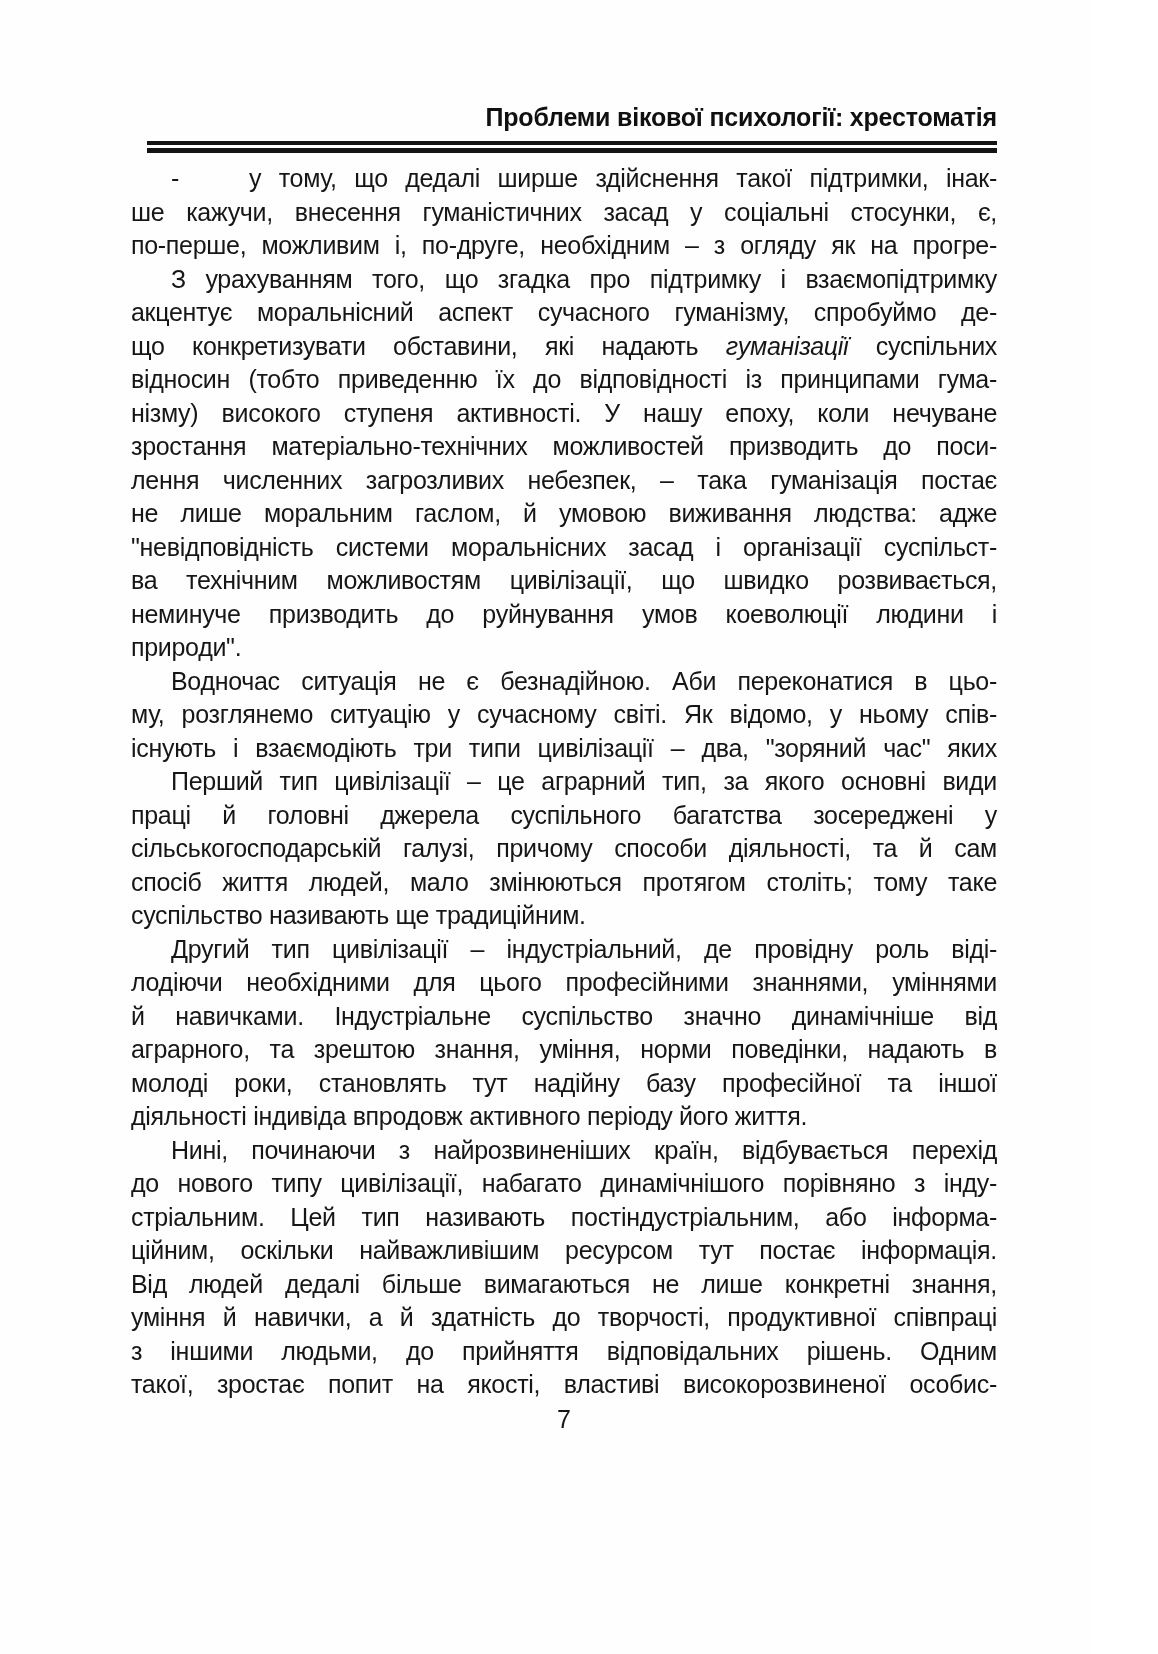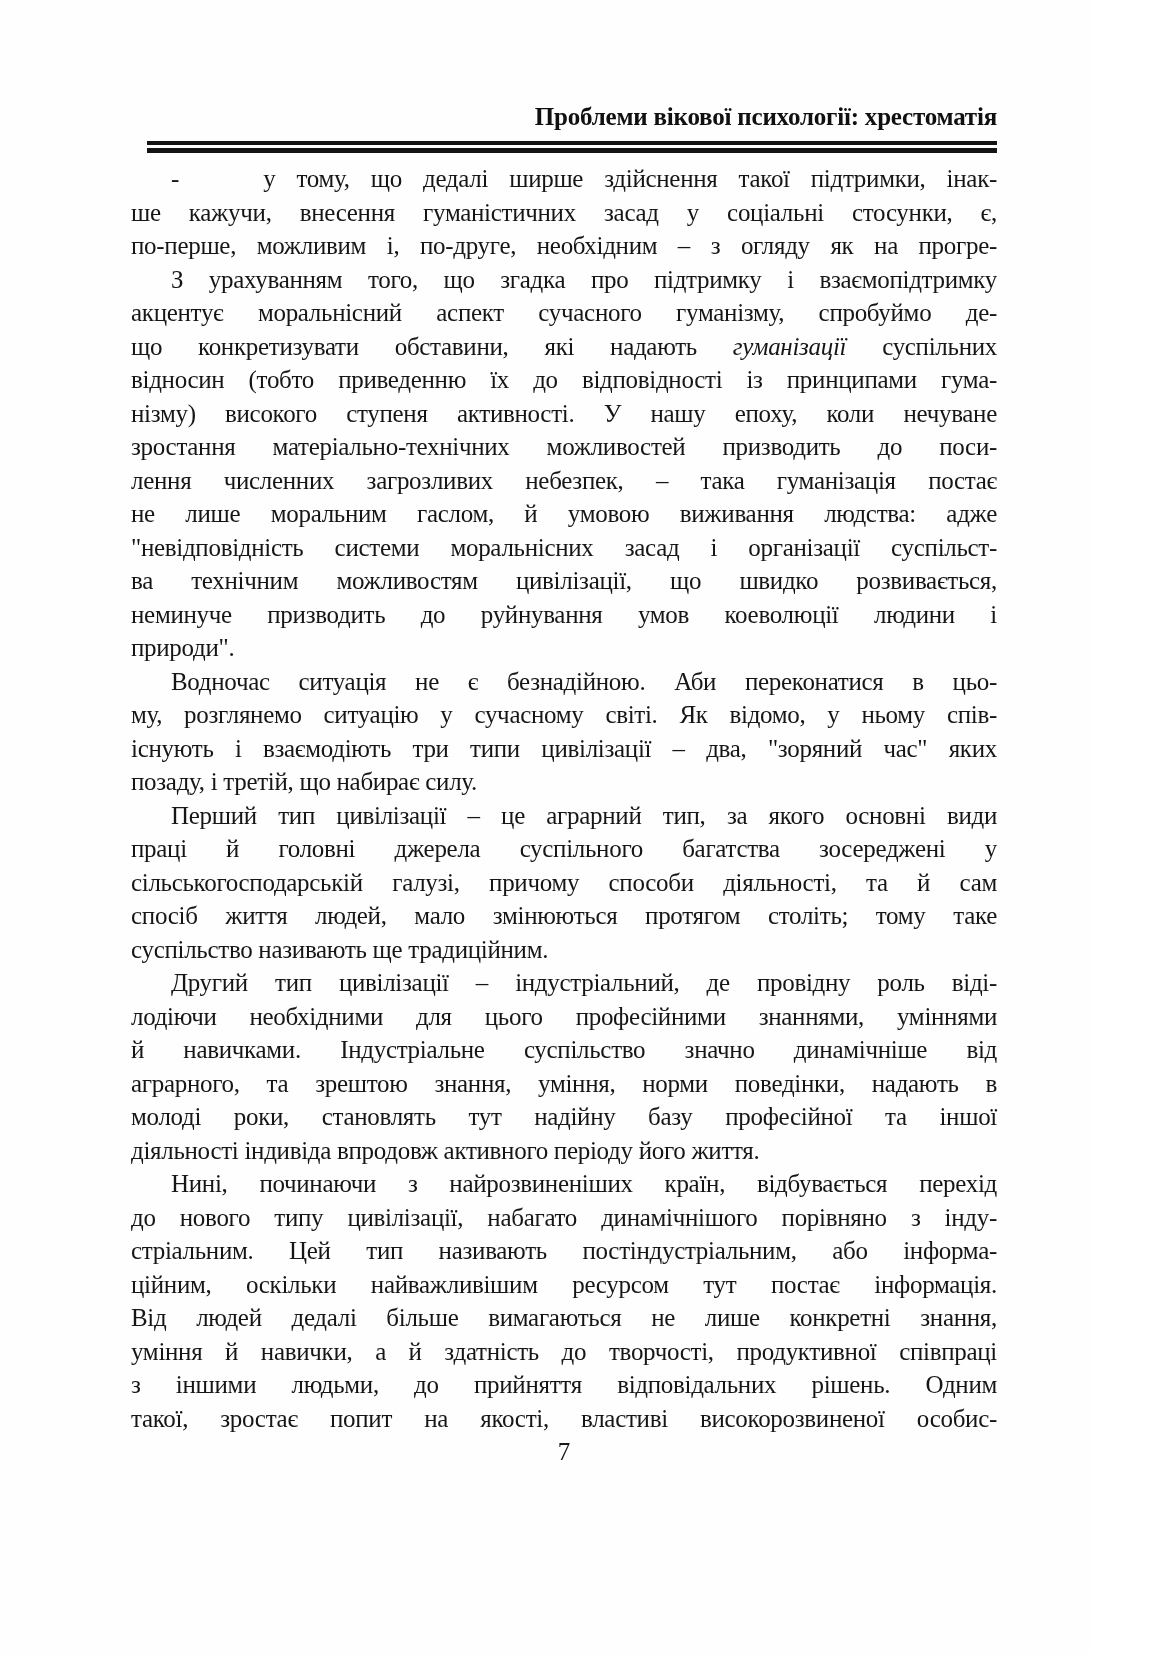--- a/index.html
+++ b/index.html
@@ -2,21 +2,21 @@
 <html><head>
 <meta charset="utf-8">
 <style>
   html, body { margin: 0; padding: 0; background: #ffffff; }
   .page {
     position: relative;
     width: 1090px;
     height: 1654px;
     background: #fefefe;
     overflow: hidden;
-    font-family: Liberation Serif, serif;
+    font-family: Liberation Sans, sans-serif;
     color: #141414;
   }
   .content {
     position: absolute;
     left: 131px;
     top: 0;
     width: 866px;
   }
   .header {
     margin-top: 102px;
@@ -81,21 +81,20 @@
           <div class="line"><span>не лише моральним гаслом, й умовою виживання людства: адже</span></div>
           <div class="line"><span>"невідповідність системи моральнісних засад і організації суспільст-</span></div>
           <div class="line"><span>ва технічним можливостям цивілізації, що швидко розвивається,</span></div>
           <div class="line"><span>неминуче призводить до руйнування умов коеволюції людини і</span></div>
           <div class="line lastline"><span>природи".</span></div>
         </div>
         <div class="paragraph">
           <div class="line first"><span>Водночас ситуація не є безнадійною. Аби переконатися в цьо-</span></div>
           <div class="line"><span>му, розглянемо ситуацію у сучасному світі. Як відомо, у ньому спів-</span></div>
           <div class="line"><span>існують і взаємодіють три типи цивілізації – два, "зоряний час" яких</span></div>
-          <div class="line lastline"><span>позаду, і третій, що набирає силу.</span></div>
         </div>
         <div class="paragraph">
           <div class="line first"><span>Перший тип цивілізації – це аграрний тип, за якого основні види</span></div>
           <div class="line"><span>праці й головні джерела суспільного багатства зосереджені у</span></div>
           <div class="line"><span>сільськогосподарській галузі, причому способи діяльності, та й сам</span></div>
           <div class="line"><span>спосіб життя людей, мало змінюються протягом століть; тому таке</span></div>
           <div class="line lastline"><span>суспільство називають ще традиційним.</span></div>
         </div>
         <div class="paragraph">
           <div class="line first"><span>Другий тип цивілізації – індустріальний, де провідну роль віді-</span></div>

